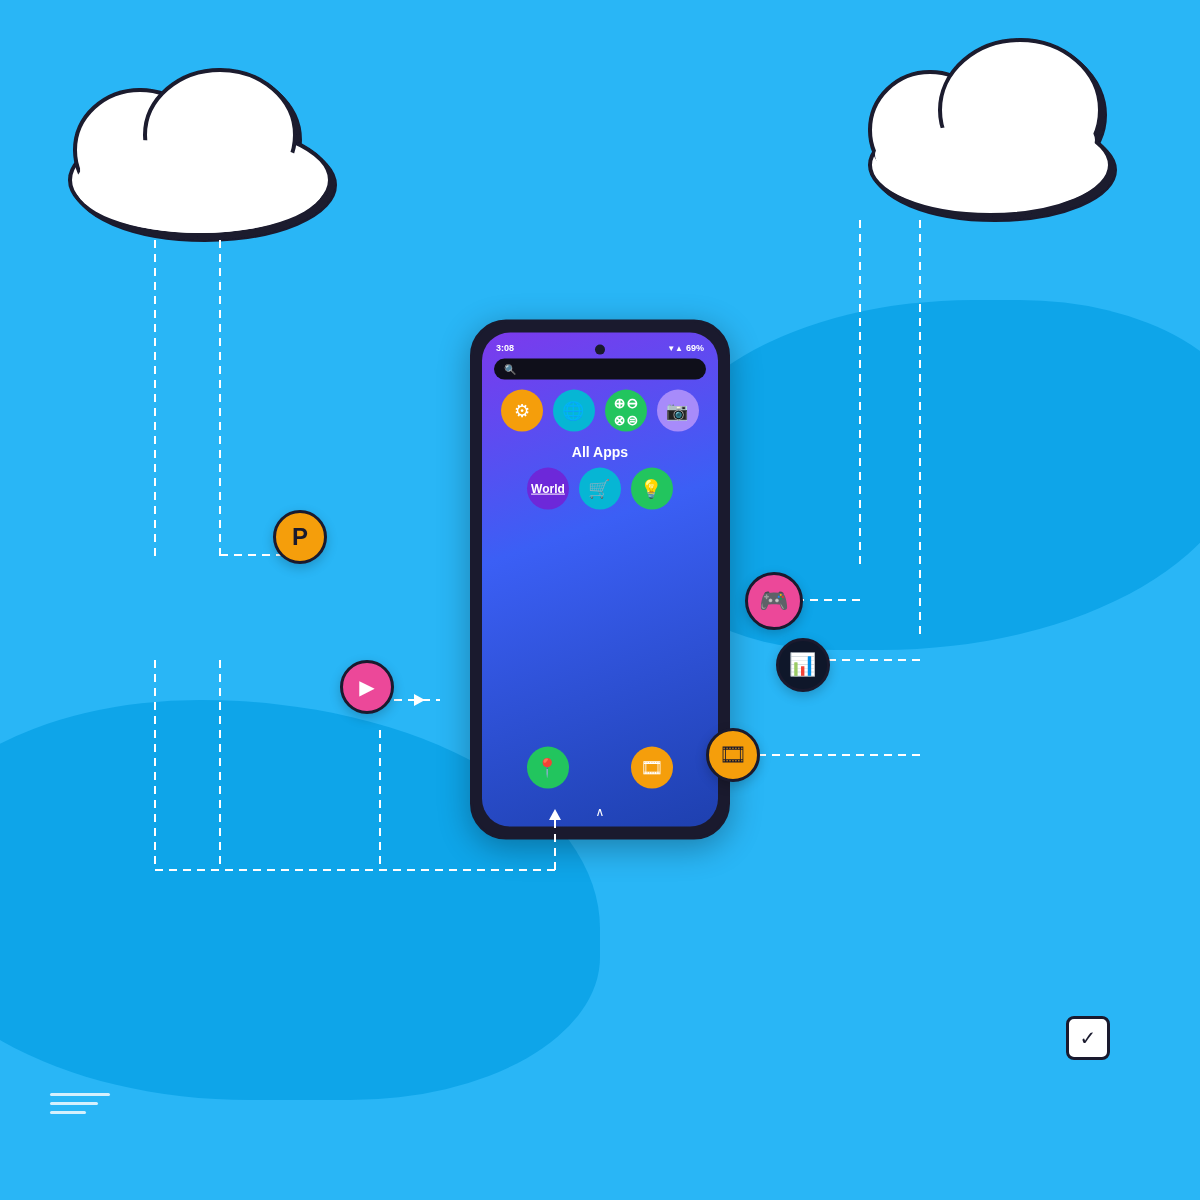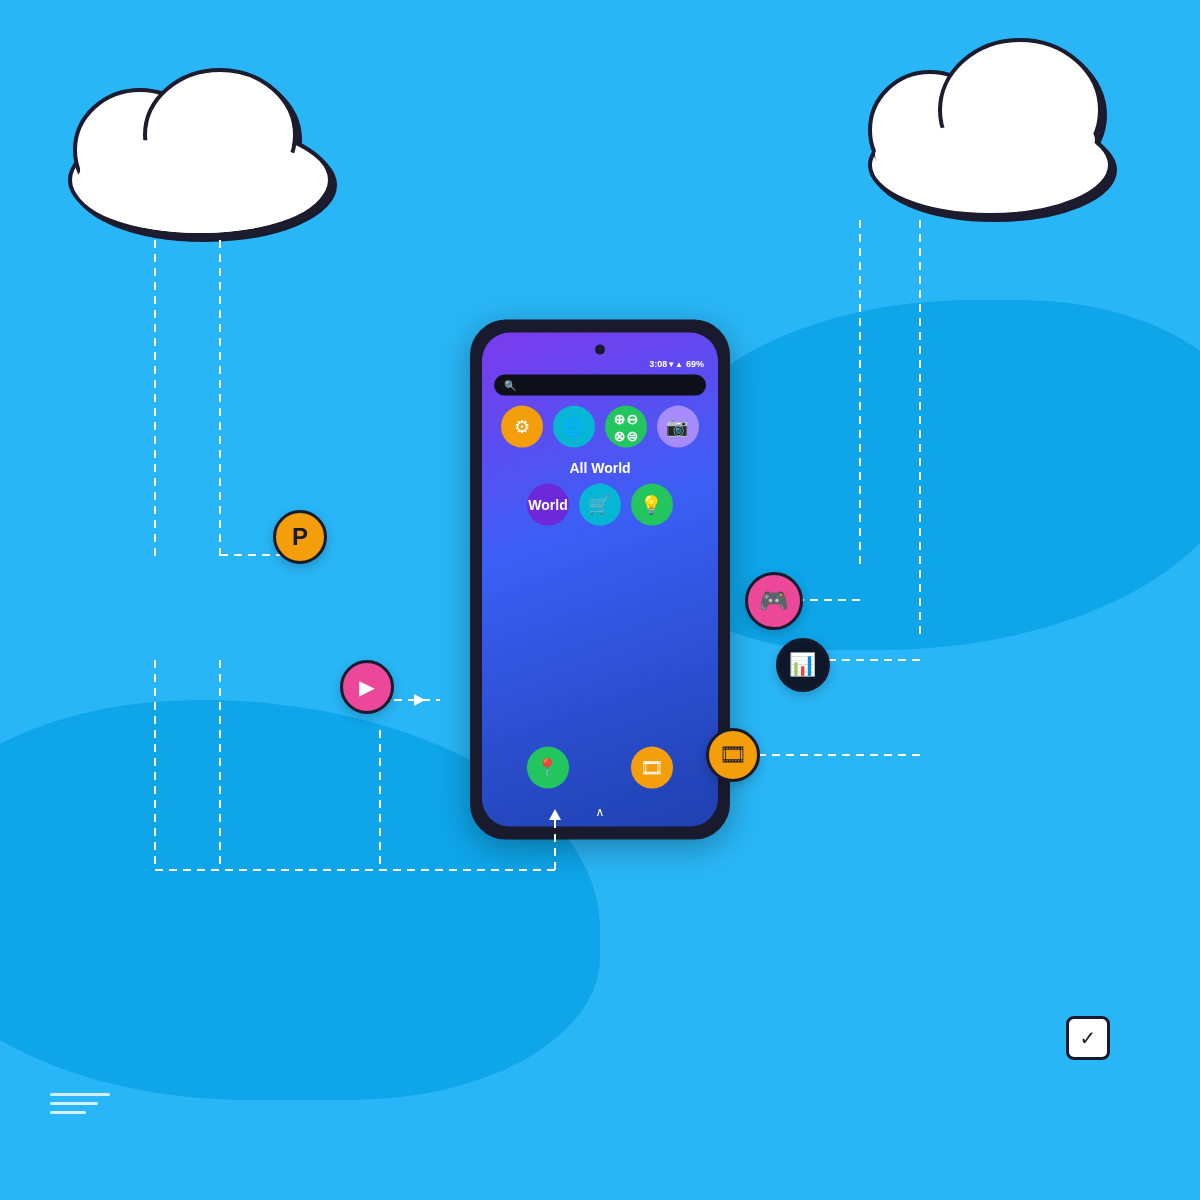--- a/index.html
+++ b/index.html
@@ -80,27 +80,27 @@
       background: #1a1a2e;
       border-radius: 50%;
       position: absolute;
       top: 12px;
       left: 50%;
       transform: translateX(-50%);
       z-index: 10;
     }
     .status-bar {
       display: flex;
-      justify-content: flex-end;
+      justify-content: space-between;
       align-items: center;
       padding: 6px 14px 0 14px;
       color: white;
       font-size: 9px;
       font-weight: bold;
-      margin-top: 20px;
+      margin-top: 4px;
     }
     .search-bar {
       margin: 6px 12px;
       background: #0f0f1a;
       border-radius: 20px;
       padding: 5px 10px;
       display: flex;
       align-items: center;
       gap: 5px;
     }
@@ -306,25 +306,25 @@
               <span>⊖</span>
               <span>⊗</span>
               <span>⊜</span>
           </span>
         </div>
         <div class="app-icon" style="background:#a78bfa;">
           <span style="font-size:18px;">📷</span>
         </div>
       </div>
 
-      <div class="all-apps-label">All World</div>
+      <div class="all-apps-label">All Apps</div>
 
       <div class="apps-row">
         <div class="app-icon" style="background:#6d28d9; flex-direction:column; font-size:8px; font-weight:bold;">
-          <span style="font-size:14px; color:white; font-weight:bold;">World</span>
+          <span style="font-size:12px; color:white; font-weight:bold;text-decoration:underline;">World</span>
         </div>
         <div class="app-icon" style="background:#06b6d4;">
           <span style="font-size:18px;">🛒</span>
         </div>
         <div class="app-icon" style="background:#22c55e;">
           <span style="font-size:18px;">💡</span>
         </div>
       </div>
 
       <div style="flex:1;"></div>

